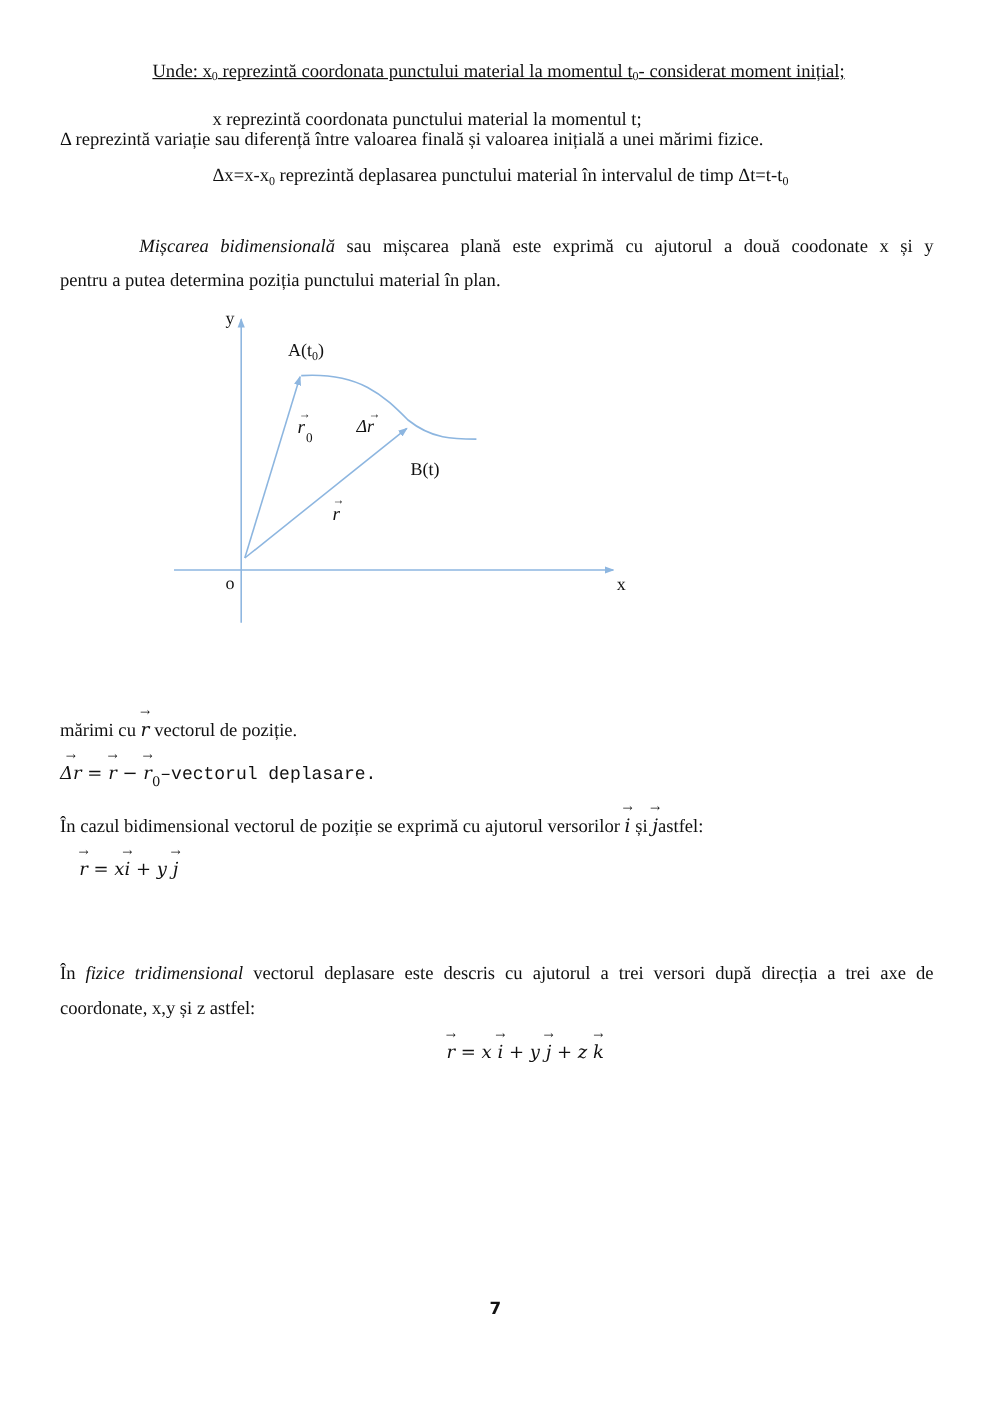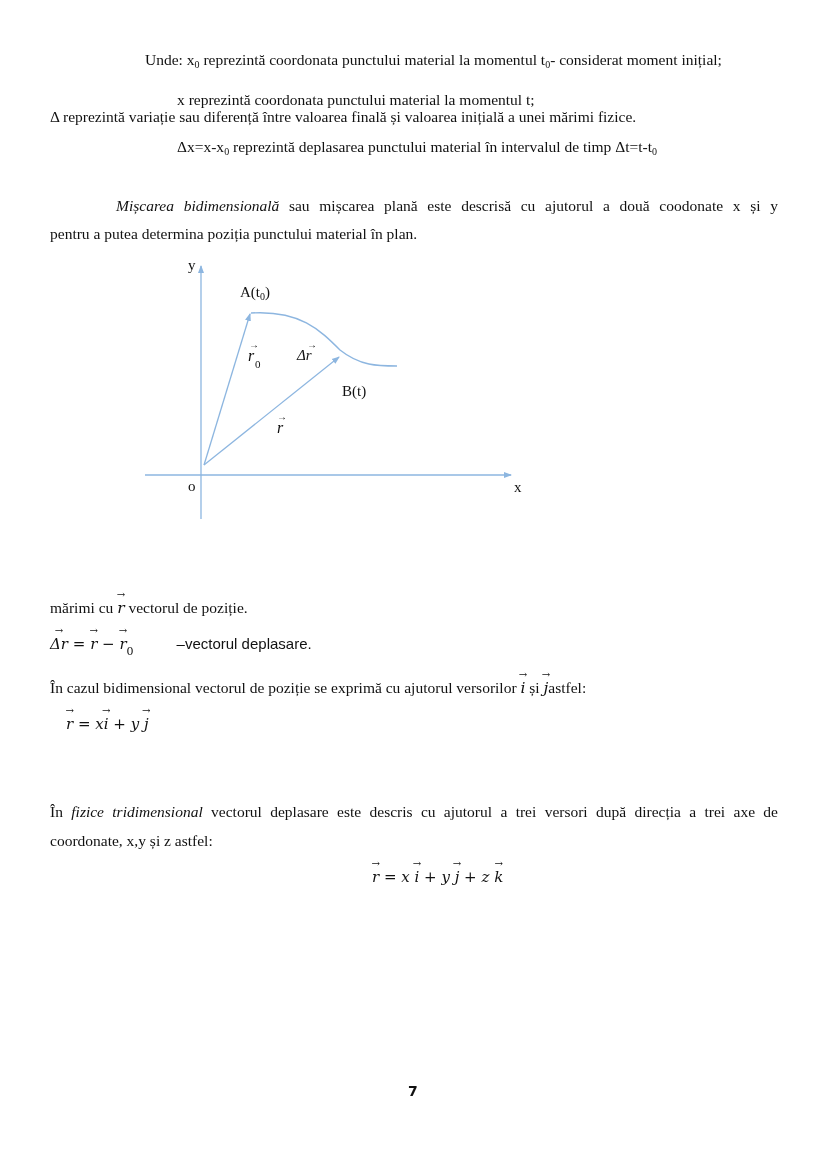--- a/index.html
+++ b/index.html
@@ -13,29 +13,29 @@
   .vec::before { content: "\2192"; position: absolute; left: 50%; transform: translateX(-50%); top: -13px; font-size: 10px; font-style: normal; }
   .math { font-family: "DejaVu Serif", "Liberation Serif", serif; font-size: 15px; }
   .mi { font-style: italic; }
   .sub0 { font-size: 11px; position: relative; top: 6px; font-family: "DejaVu Serif", serif; }
   .pagenum { position: absolute; left: 408px; top: 1083px; font-family: "DejaVu Sans", sans-serif; font-weight: bold; font-size: 14px; }
   svg text { font-family: "Liberation Serif", "DejaVu Serif", serif; }
 </style>
 </head>
 <body>
 
-<div class="line" style="left:145px; top:50px;"><span>Unde: x</span><sub>0</sub><span> reprezintă coordonata punctului material la momentul t</span><sub>0</sub><span>- considerat moment inițial;</span></div>
+<div class="line" style="left:127px; top:50px;text-decoration:underline;"><span>Unde: x</span><sub>0</sub><span> reprezintă coordonata punctului material la momentul t</span><sub>0</sub><span>- considerat moment inițial;</span></div>
 
 <div class="line" style="left:177px; top:78px;margin-top:12px;">x reprezintă coordonata punctului material la momentul t;</div>
 
 <div class="line" style="left:50px; top:107px;">Δ reprezintă variație sau diferență între valoarea finală și valoarea inițială a unei mărimi fizice.</div>
 
 <div class="line" style="left:177px; top:137px;"><span>Δx=x-x</span><sub>0</sub><span> reprezintă deplasarea punctului material în intervalul de timp Δt=t-t</span><sub>0</sub></div>
 
-<div class="justify" style="top:196px; padding-left:66px; width:662px;"><span class="it">Mișcarea bidimensională</span><span> sau mișcarea plană este descrisă cu ajutorul a două coodonate x și y</span></div>
+<div class="justify" style="top:196px; padding-left:66px; width:662px;"><span class="it">Mișcarea bidimensională</span><span> sau mișcarea plană este exprimă cu ajutorul a două coodonate x și y</span></div>
 <div class="line" style="left:50px; top:224px;">pentru a putea determina poziția punctului material în plan.</div>
 
 <svg style="position:absolute; left:0; top:0;" width="828" height="1169" viewBox="0 0 828 1169">
   <defs>
     <marker id="arr" markerWidth="8" markerHeight="8" refX="7" refY="4" orient="auto" markerUnits="userSpaceOnUse">
       <path d="M0,1 L8,4 L0,7 z" fill="#8db6e0"></path>
     </marker>
   </defs>
 
   <line x1="201" y1="519" x2="201" y2="266" stroke="#8db6e0" stroke-width="1.3" marker-end="url(#arr)"></line>
@@ -58,21 +58,21 @@
 
   <text x="307" y="348" font-size="10" fill="#111">→</text>
   <text x="297" y="360" font-size="15" font-style="italic" fill="#111">Δr</text>
 
   <text x="277" y="420" font-size="10" fill="#111">→</text>
   <text x="277" y="433" font-size="16" font-style="italic" fill="#111">r</text>
 </svg>
 
 <div class="line" style="left:50px; top:598px;"><span>mărimi cu </span><span class="vec">r</span><span> vectorul de poziție.</span></div>
 
-<div class="line math" style="left:50px; top:634px;"><span class="vec">Δr</span><span> = </span><span class="vec">r</span><span> − </span><span class="vec">r</span><span class="sub0">0</span><span style="font-family:Liberation Sans, sans-serif;margin-left:43px;">–vectorul deplasare.</span></div>
+<div class="line math" style="left:50px; top:634px;"><span class="vec">Δr</span><span> = </span><span class="vec">r</span><span> − </span><span class="vec">r</span><span class="sub0">0</span><span style="font-family:Liberation Mono, monospace;">–vectorul deplasare.</span></div>
 
 <div class="line" style="left:50px; top:678px;text-align:center;"><span>În cazul bidimensional vectorul de poziție se exprimă cu ajutorul versorilor </span><span class="vec">i</span><span> și </span><span class="vec">j</span><span>astfel:</span></div>
 
 <div class="line math" style="left:50px; top:714px;margin-left:16px;"><span class="vec">r</span><span> = </span><span class="mi">x</span><span class="vec">i</span><span> + </span><span class="mi">y</span> <span class="vec">j</span></div>
 
 <div class="justify" style="top:802px;"><span>În </span><span class="it">fizice tridimensional</span><span> vectorul deplasare este descris cu ajutorul a trei versori după direcția a trei axe de</span></div>
 <div class="line" style="left:50px; top:831px;">coordonate, x,y și z astfel:</div>
 
 <div class="line math" style="left:342px; top:867px;margin-left:30px;"><span class="vec">r</span><span> = </span><span class="mi">x </span><span class="vec">i</span><span> + </span><span class="mi">y </span><span class="vec">j</span><span> + </span><span class="mi">z </span><span class="vec">k</span></div>
 

